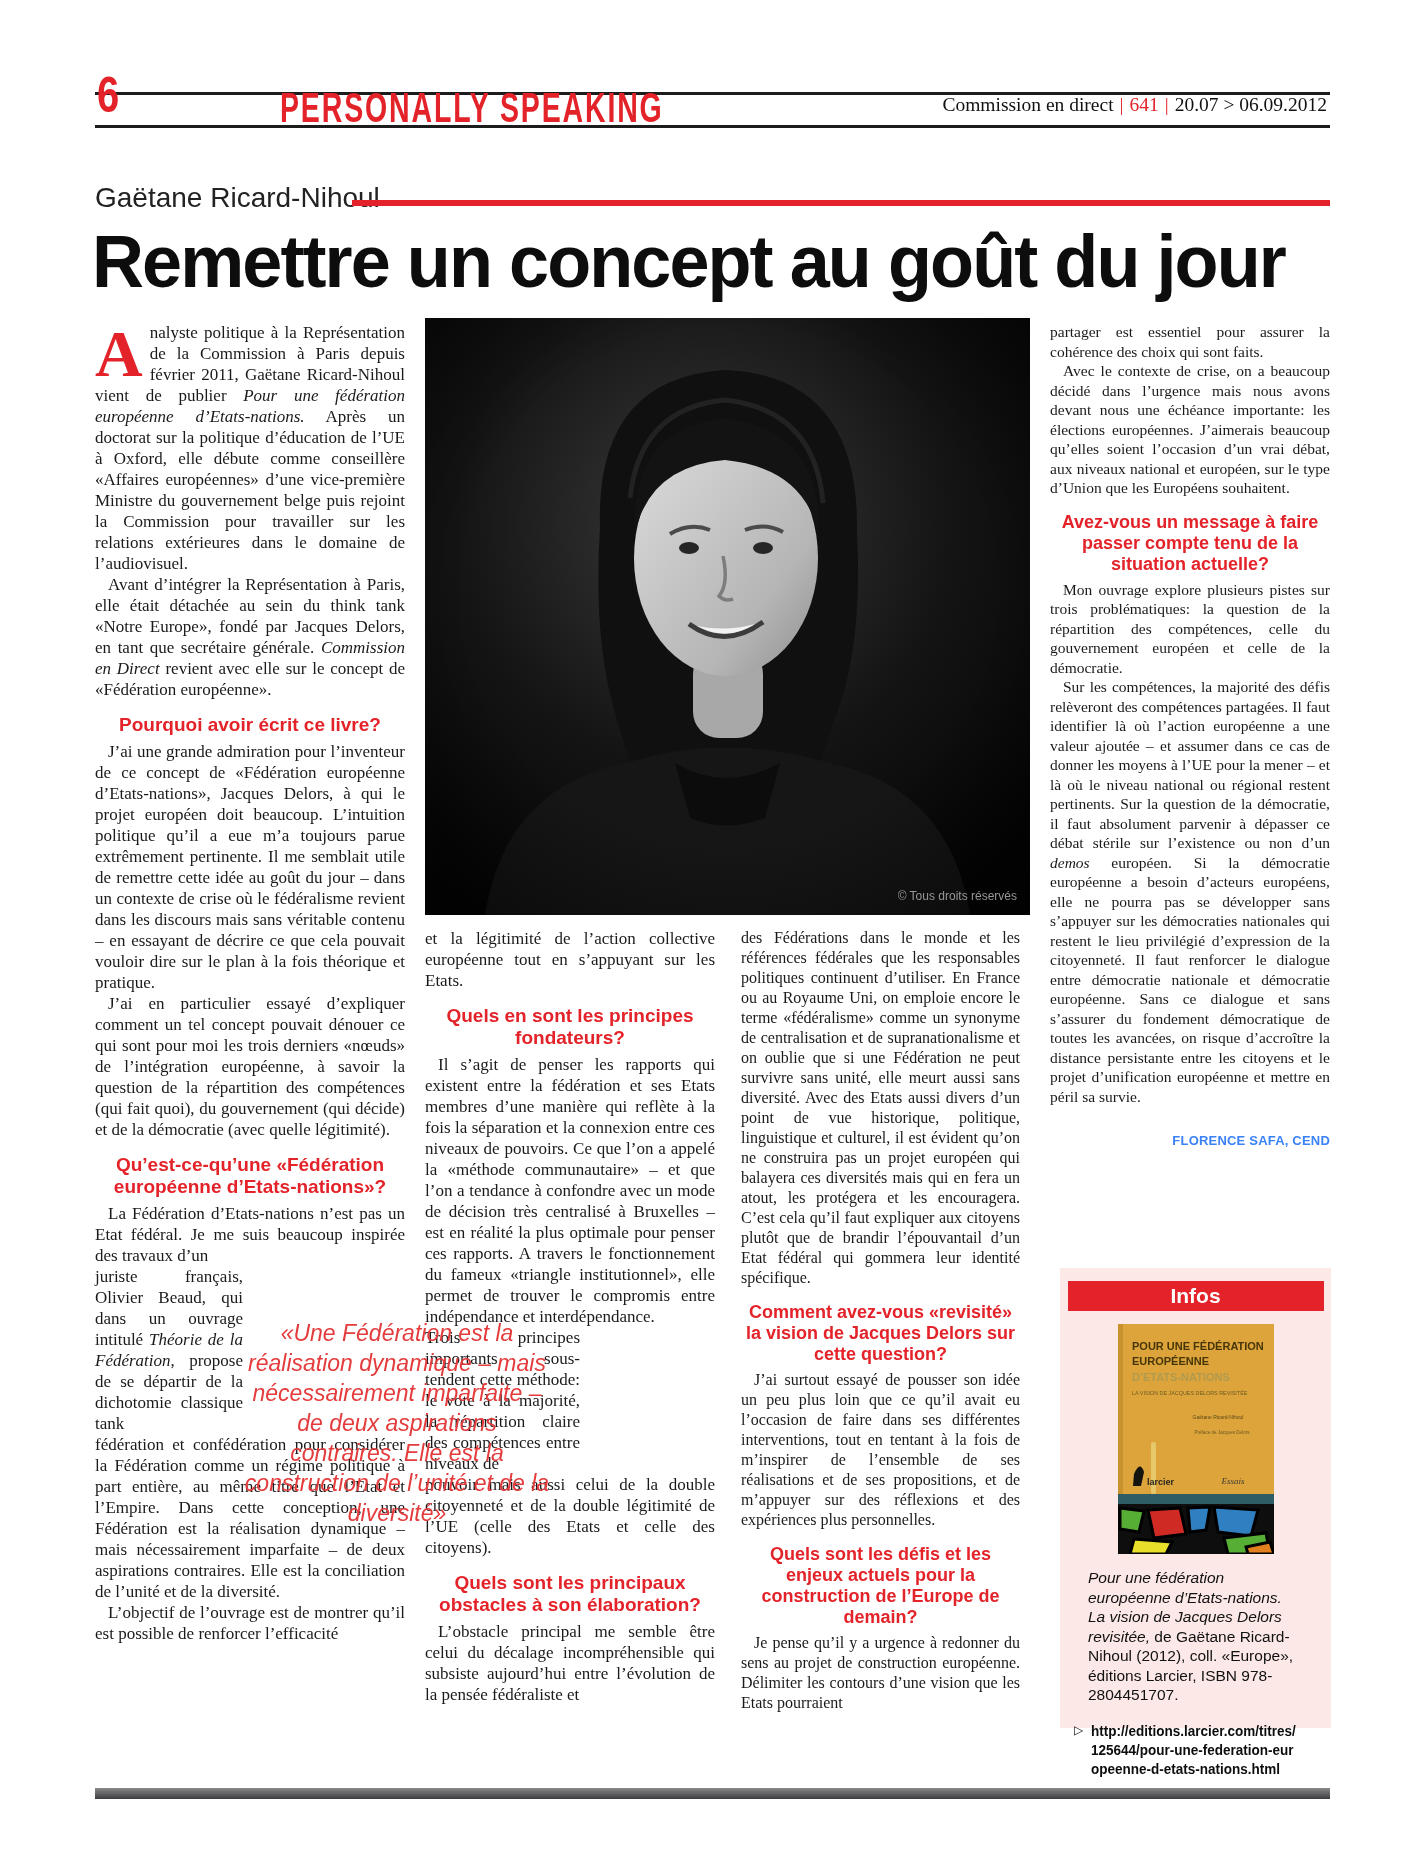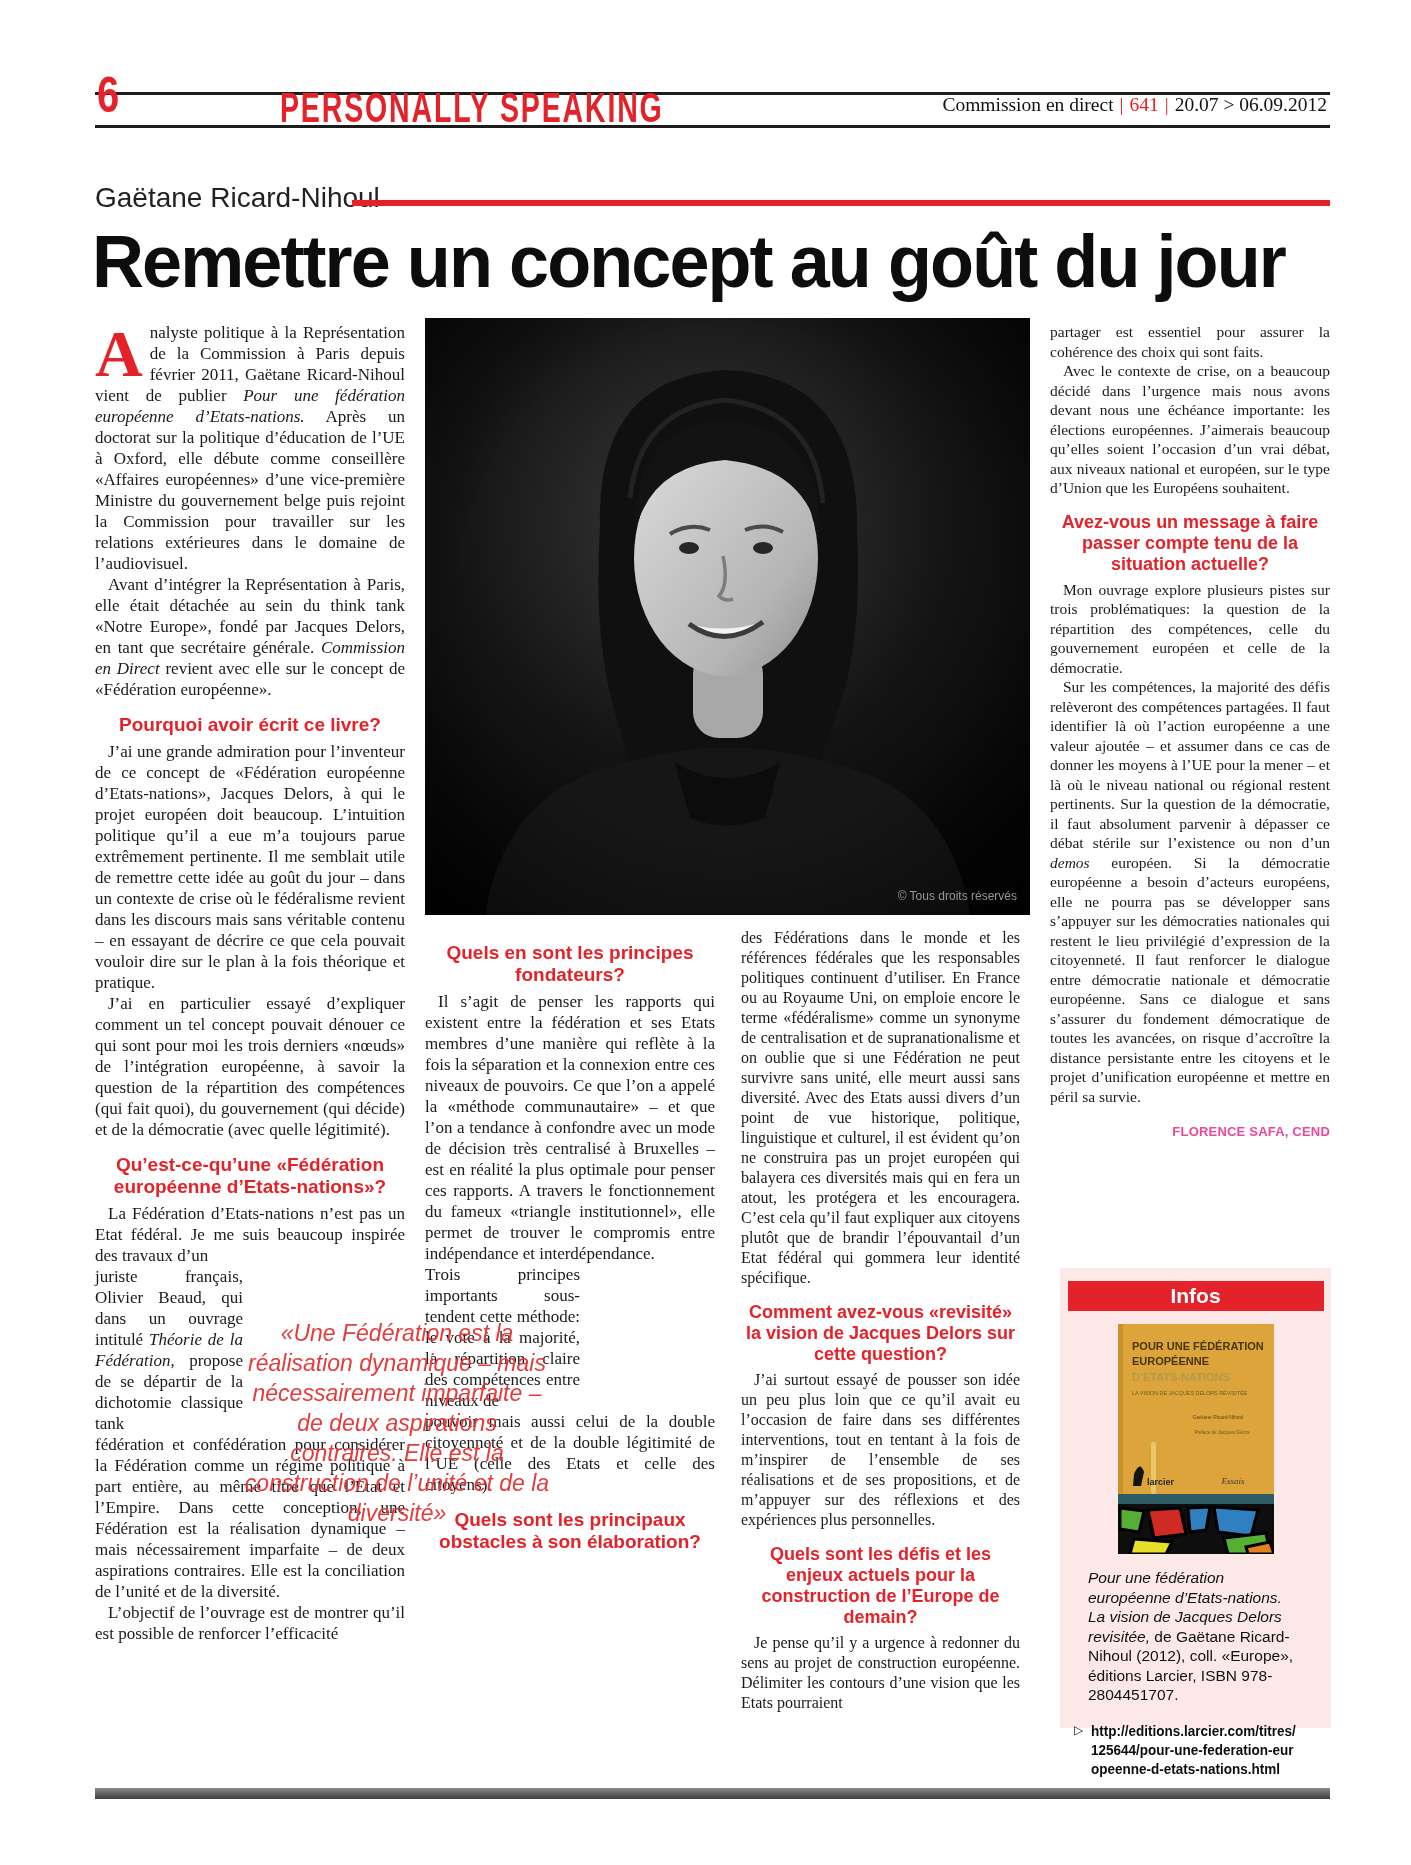--- a/index.html
+++ b/index.html
@@ -36,21 +36,21 @@
   #col3 .q,#col4 .q{font-size:18px;line-height:21px;}
   .it{font-style:italic;}
   .dropcap{float:left;font-family:"Liberation Serif",serif;font-weight:bold;font-size:66px;
            line-height:.82;color:#e32329;margin:5px 7px 0 0;}
   .narrow{width:148px;}
   .narrow-right{width:155px;margin-left:auto;}
   .pullquote{position:absolute;left:242px;top:1318px;width:310px;text-align:center;
              font-family:"Liberation Sans",sans-serif;font-style:italic;color:#e43b3c;
              font-size:23px;line-height:30px;}
   .credit{text-align:right;font-family:"Liberation Sans",sans-serif;font-weight:bold;
-          font-size:13px;margin-top:16px;letter-spacing:.2px;color:#ec4899;}
+          font-size:13px;margin-top:25px;letter-spacing:.2px;color:#3b82f6;}
   
   .photo{position:absolute;left:425px;top:318px;width:605px;height:522px;background:#0a0a0a;}
   .photo svg{display:block;}
   
   .infos{position:absolute;left:1060px;top:1268px;width:271px;height:460px;background:#fce9e7;}
   .infos-bar{margin:13px auto 0;width:256px;height:30px;background:#e32329;
              display:flex;align-items:center;justify-content:center;}
   .infos-bar span{font-family:"Liberation Sans",sans-serif;font-weight:bold;font-size:21px;color:#fff;}
   .cover{display:block;margin:13px auto 0;}
   .caption{margin:14px 28px 0;font-family:"Liberation Sans",sans-serif;font-size:15.5px;
@@ -129,25 +129,27 @@
     <p class="ind">J’ai une grande admiration pour l’inventeur de ce concept de «Fédération européenne d’Etats-nations», Jacques Delors, à qui le projet européen doit beaucoup. L’intuition politique qu’il a eue m’a toujours parue extrêmement pertinente. Il me semblait utile de remettre cette idée au goût du jour – dans un contexte de crise où le fédéralisme revient dans les discours mais sans véritable contenu – en essayant de décrire ce que cela pouvait vouloir dire sur le plan à la fois théorique et pratique.</p>
     <p class="ind">J’ai en particulier essayé d’expliquer comment un tel concept pouvait dénouer ce qui sont pour moi les trois derniers «nœuds» de l’intégration européenne, à savoir la question de la répartition des compétences (qui fait quoi), du gouvernement (qui décide) et de la démocratie (avec quelle légitimité).</p>
     <h3 class="q">Qu’est-ce-qu’une «Fédération européenne d’Etats-nations»?</h3>
     <p class="ind">La Fédération d’Etats-nations n’est pas un Etat fédéral. Je me suis beaucoup inspirée des travaux d’un</p>
     <p class="narrow"><span>juriste français, Olivier Beaud, qui dans un ouvrage intitulé </span><span class="it">Théorie de la Fédération</span><span>, propose de se départir de la dichotomie classique tank</span></p>
     <p>fédération et confédération pour considérer la Fédération comme un régime politique à part entière, au même titre que l’Etat et l’Empire. Dans cette conception, une Fédération est la réalisation dynamique – mais nécessairement imparfaite – de deux aspirations contraires. Elle est la conciliation de l’unité et de la diversité.</p>
     <p class="ind">L’objectif de l’ouvrage est de montrer qu’il est possible de renforcer l’efficacité</p>
   </div>
 
   <div class="col" id="col2">
+    <p>et la légitimité de l’action collective européenne tout en s’appuyant sur les Etats.</p>
     <h3 class="q">Quels en sont les principes fondateurs?</h3>
     <p class="ind">Il s’agit de penser les rapports qui existent entre la fédération et ses Etats membres d’une manière qui reflète à la fois la séparation et la connexion entre ces niveaux de pouvoirs. Ce que l’on a appelé la «méthode communautaire» – et que l’on a tendance à confondre avec un mode de décision très centralisé à Bruxelles – est en réalité la plus optimale pour penser ces rapports. A travers le fonctionnement du fameux «triangle institutionnel», elle permet de trouver le compromis entre indépendance et interdépendance.</p>
     <p class="narrow-right">Trois principes importants sous-tendent cette méthode: le vote à la majorité, la répartition claire des compétences entre niveaux de</p>
     <p>pouvoir mais aussi celui de la double citoyenneté et de la double légitimité de l’UE (celle des Etats et celle des citoyens).</p>
     <h3 class="q">Quels sont les principaux obstacles à son élaboration?</h3>
+    <p class="ind">L’obstacle principal me semble être celui du décalage incompréhensible qui subsiste aujourd’hui entre l’évolution de la pensée fédéraliste et</p>
   </div>
 
   <div class="col" id="col3">
     <p>des Fédérations dans le monde et les références fédérales que les responsables politiques continuent d’utiliser. En France ou au Royaume Uni, on emploie encore le terme «fédéralisme» comme un synonyme de centralisation et de supranationalisme et on oublie que si une Fédération ne peut survivre sans unité, elle meurt aussi sans diversité. Avec des Etats aussi divers d’un point de vue historique, politique, linguistique et culturel, il est évident qu’on ne construira pas un projet européen qui balayera ces diversités mais qui en fera un atout, les protégera et les encouragera. C’est cela qu’il faut expliquer aux citoyens plutôt que de brandir l’épouvantail d’un Etat fédéral qui gommera leur identité spécifique.</p>
     <h3 class="q">Comment avez-vous «revisité» la vision de Jacques Delors sur cette question?</h3>
     <p class="ind">J’ai surtout essayé de pousser son idée un peu plus loin que ce qu’il avait eu l’occasion de faire dans ses différentes interventions, tout en tentant à la fois de m’inspirer de l’ensemble de ses réalisations et de ses propositions, et de m’appuyer sur des réflexions et des expériences plus personnelles.</p>
     <h3 class="q">Quels sont les défis et les enjeux actuels pour la construction de l’Europe de demain?</h3>
     <p class="ind">Je pense qu’il y a urgence à redonner du sens au projet de construction européenne. Délimiter les contours d’une vision que les Etats pourraient</p>
   </div>
 

